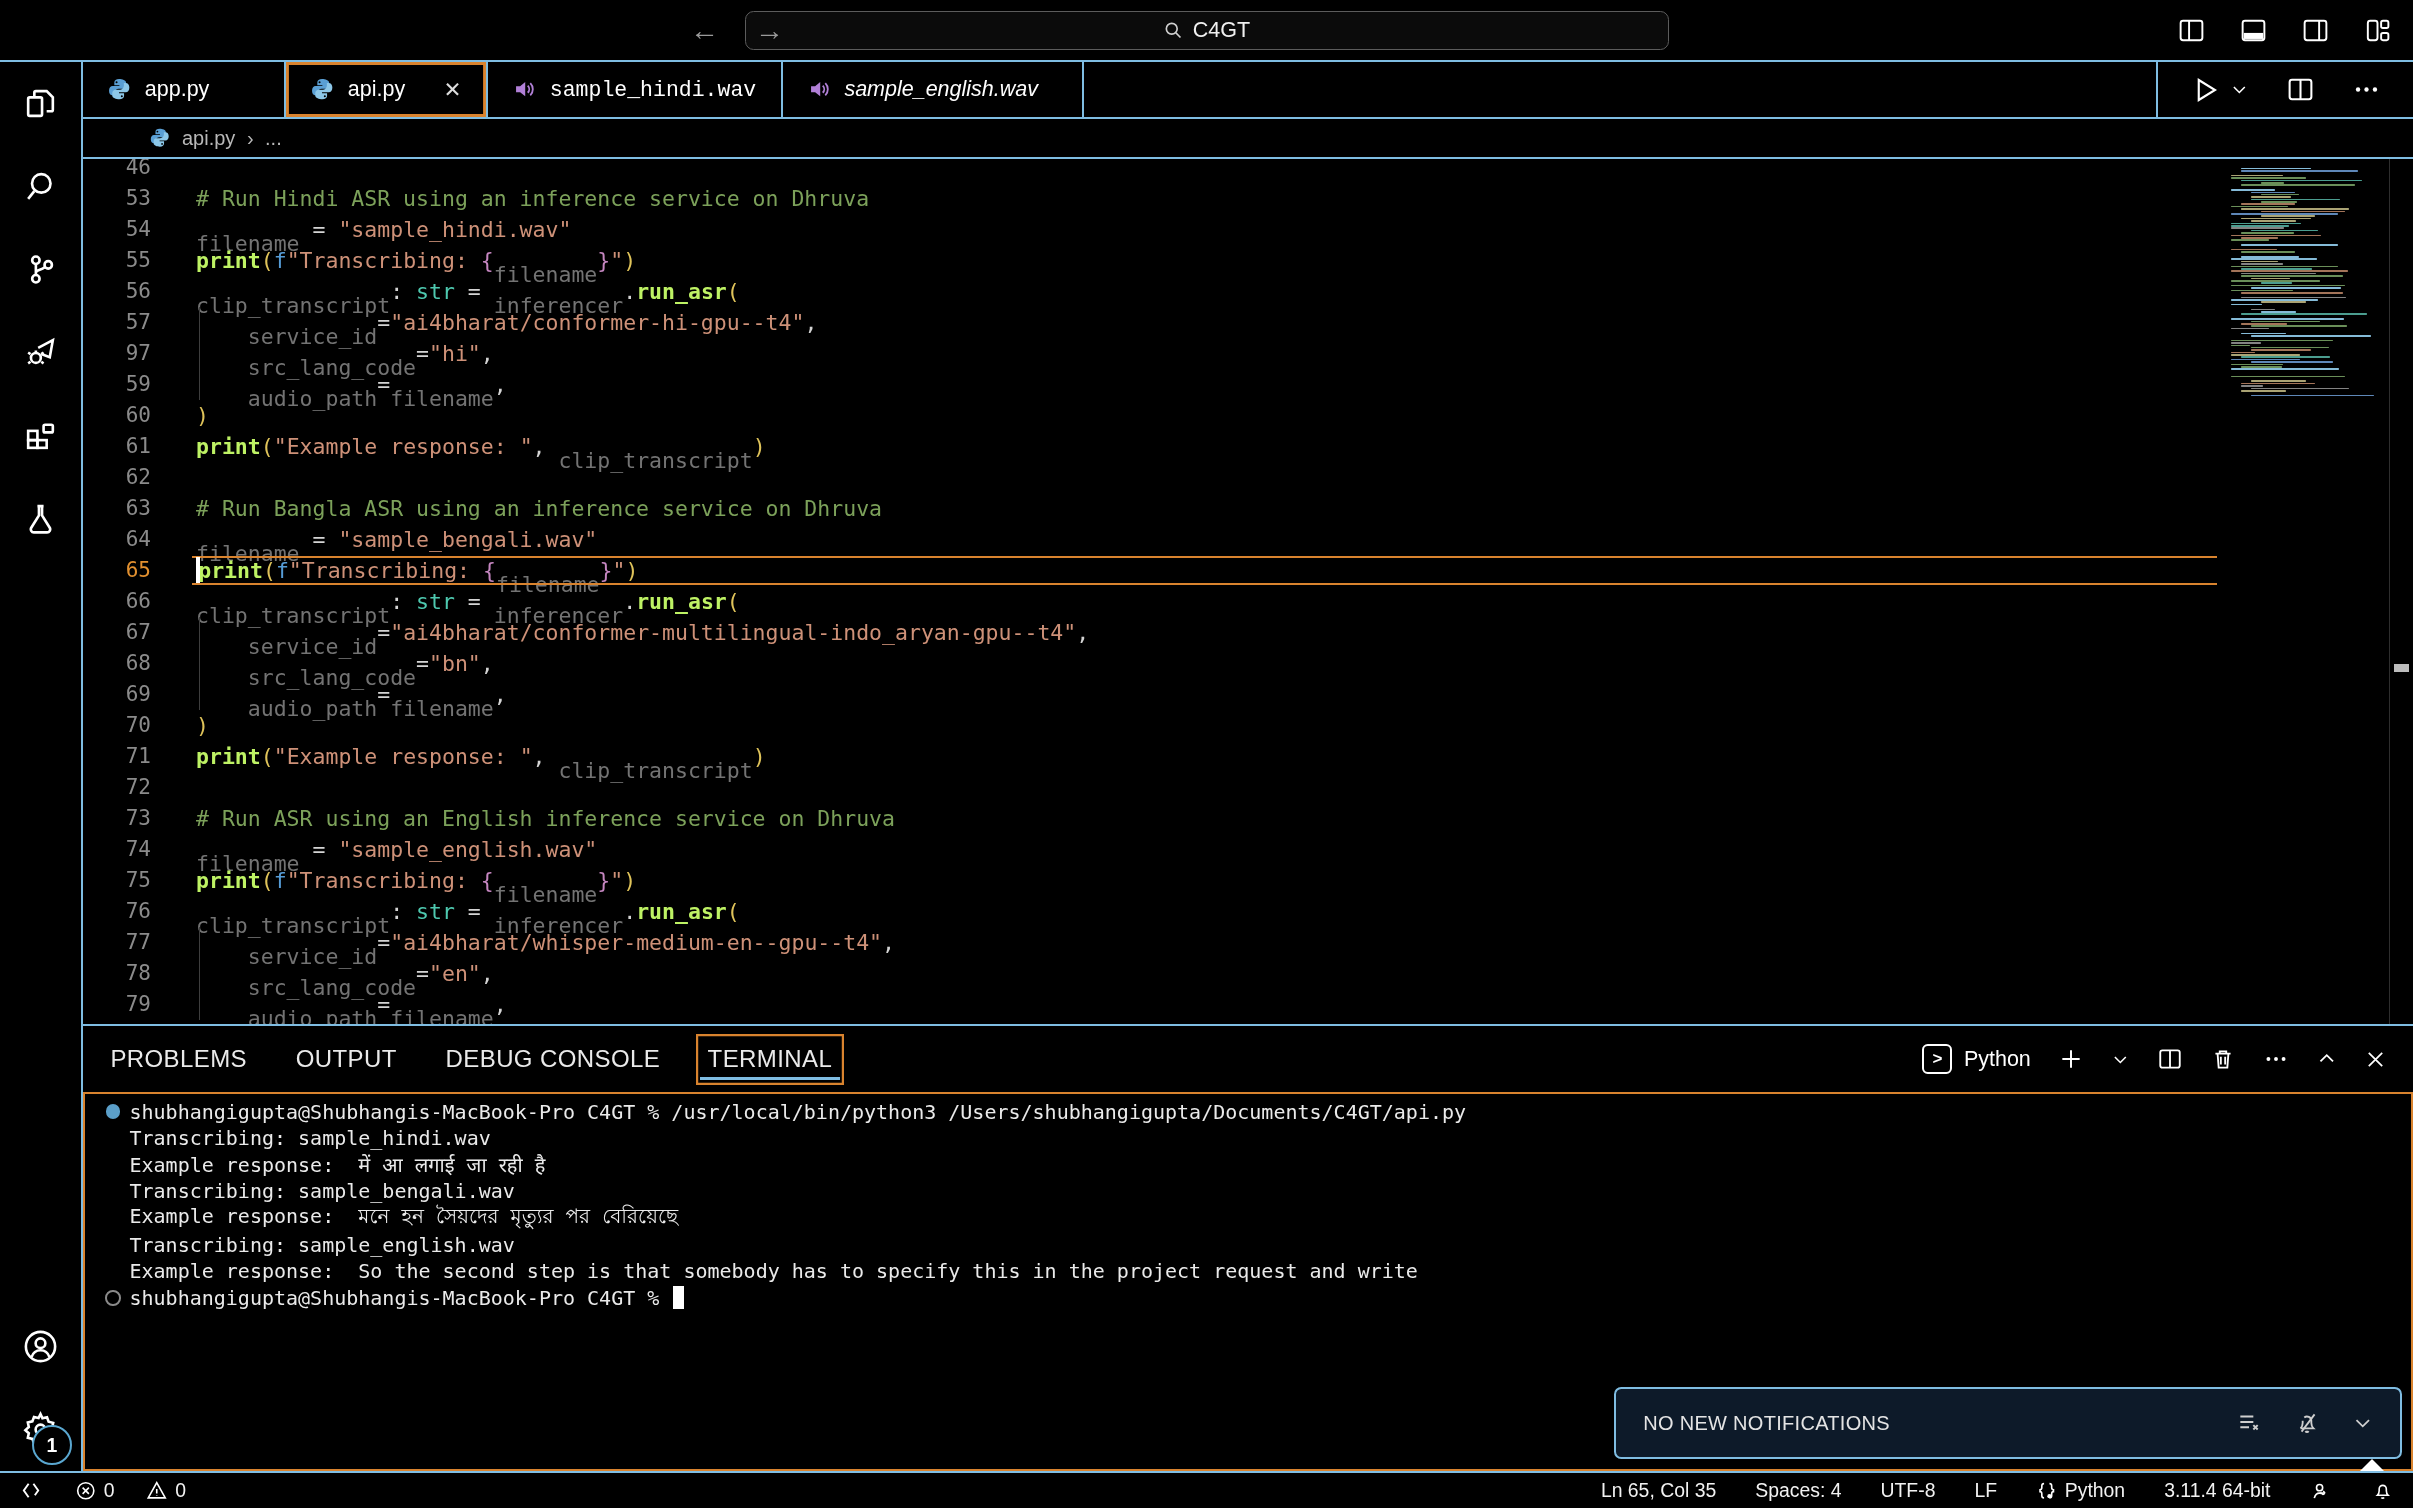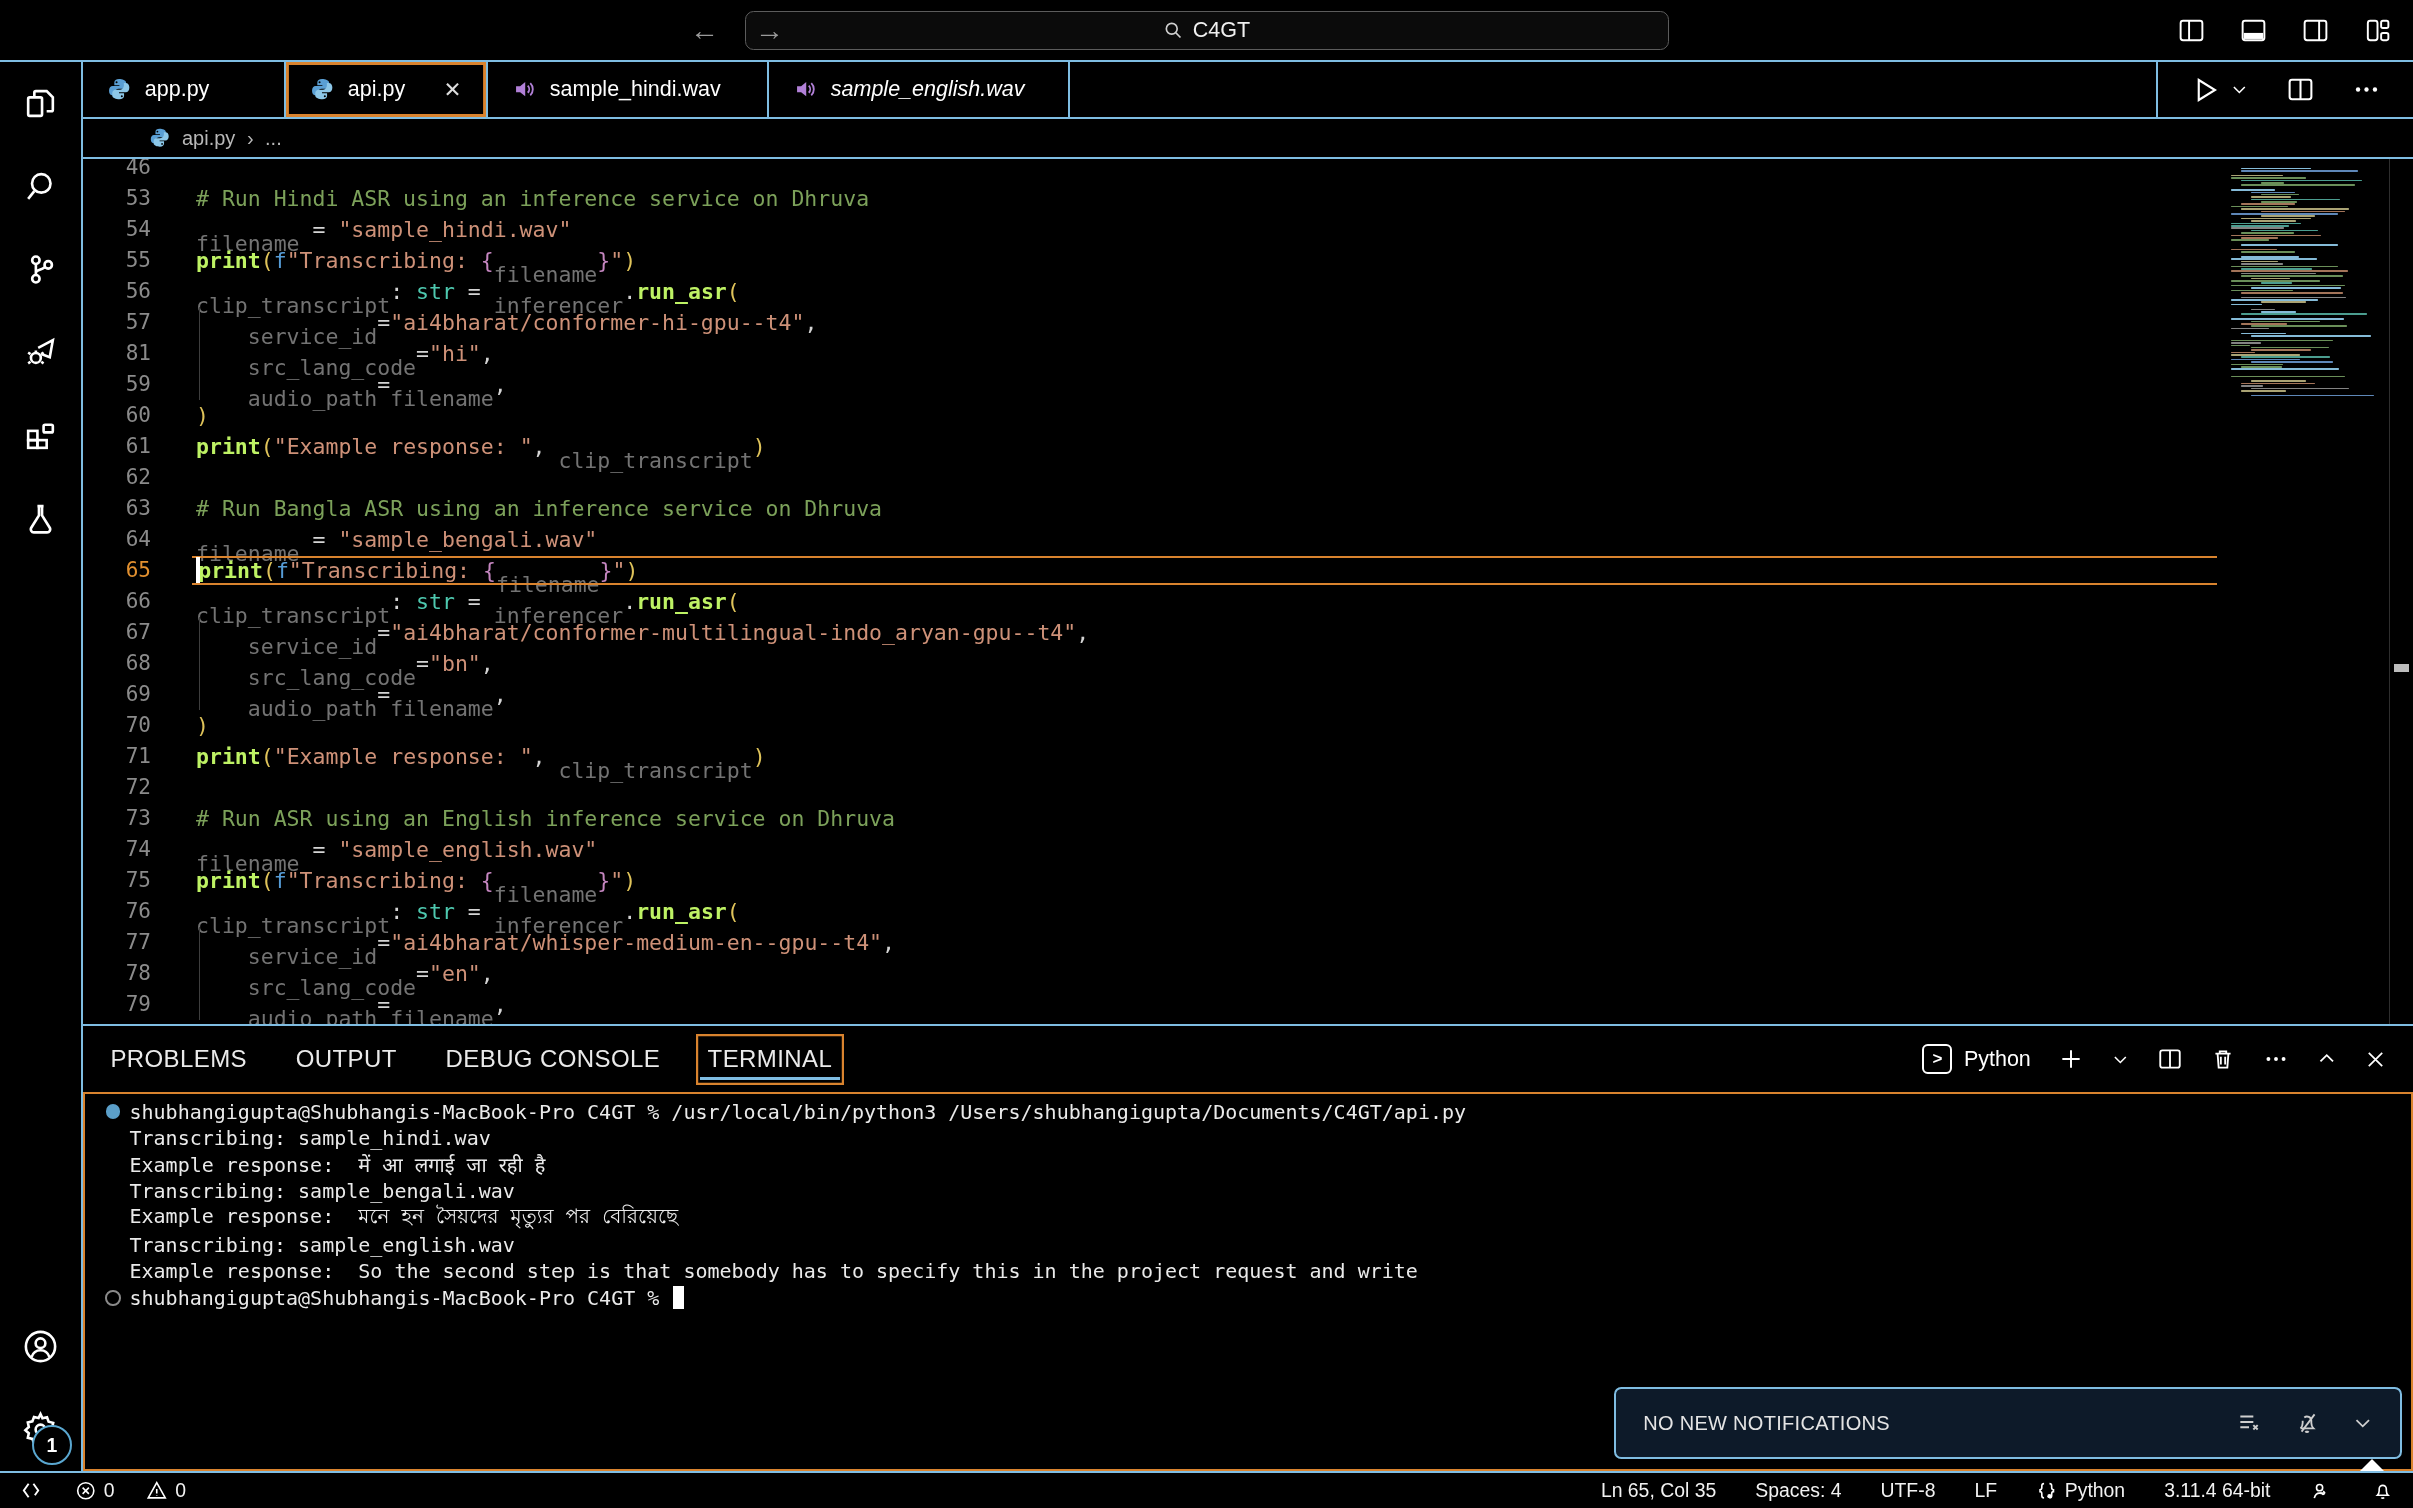--- a/index.html
+++ b/index.html
@@ -33,21 +33,21 @@
     display:flex;align-items:center;justify-content:center;z-index:5;}
 
   .content{flex:1;display:flex;flex-direction:column;min-width:0;background:#000;}
 
   
   .tabbar{height:57px;border-bottom:2.2px solid var(--bd);display:flex;align-items:stretch;position:relative;}
   .tab{display:flex;align-items:center;gap:13px;padding:0 24.4px;border-right:2.2px solid var(--bd);
     font-size:21.5px;color:#fff;cursor:default;}
   .tab:nth-child(1){min-width:203px;text-align:right;}
   .tab:nth-child(2){min-width:202px;}
-  .tab:nth-child(3){min-width:281px;}
+  .tab:nth-child(3){min-width:281px;font-family:Liberation Mono, monospace;}
   .tab:nth-child(4){min-width:301px;}
   .tab.active{box-shadow:inset 0 0 0 2.9px var(--org);}
   .tab.preview .tab-label{font-style:italic;}
   .tab .close{margin-left:auto;font-size:21.5px;color:#ddd;padding-left:14.4px;}
   .editor-actions{position:absolute;right:0;top:0;bottom:0;display:flex;align-items:center;
     gap:37px;padding:0 32px;border-left:2.2px solid var(--bd);}
   .run-group{display:flex;align-items:center;gap:10px;}
 
   
   .breadcrumb{height:40px;border-bottom:2.2px solid var(--bd);display:flex;align-items:center;
@@ -321,21 +321,21 @@
           </div>
           <div class="line">
             <div class="gutter">56</div>
             <div class="ltext"><span class="c-var">clip_transcript</span><span class="c-op">: </span><span class="c-typ">str</span><span class="c-op"> = </span><span class="c-var">inferencer</span><span class="c-op">.</span><span class="c-fn">run_asr</span><span class="c-par">(</span></div>
           </div>
           <div class="line">
             <div class="gutter">57</div>
             <div class="ltext"><div class="guide"></div><span>    </span><span class="c-var">service_id</span><span class="c-op">=</span><span class="c-str">"ai4bharat/conformer-hi-gpu--t4"</span><span class="c-op">,</span></div>
           </div>
           <div class="line">
-            <div class="gutter">81</div>
+            <div class="gutter">97</div>
             <div class="ltext"><div class="guide"></div><span>    </span><span class="c-var">src_lang_code</span><span class="c-op">=</span><span class="c-str">"hi"</span><span class="c-op">,</span></div>
           </div>
           <div class="line">
             <div class="gutter">59</div>
             <div class="ltext"><div class="guide"></div><span>    </span><span class="c-var">audio_path</span><span class="c-op">=</span><span class="c-var">filename</span><span class="c-op">,</span></div>
           </div>
           <div class="line">
             <div class="gutter">60</div>
             <div class="ltext"><span class="c-par">)</span></div>
           </div>

